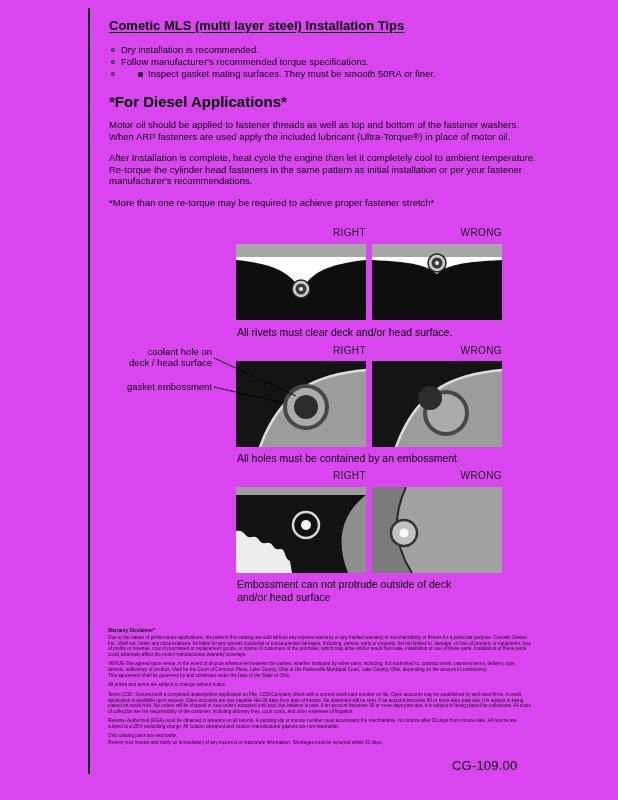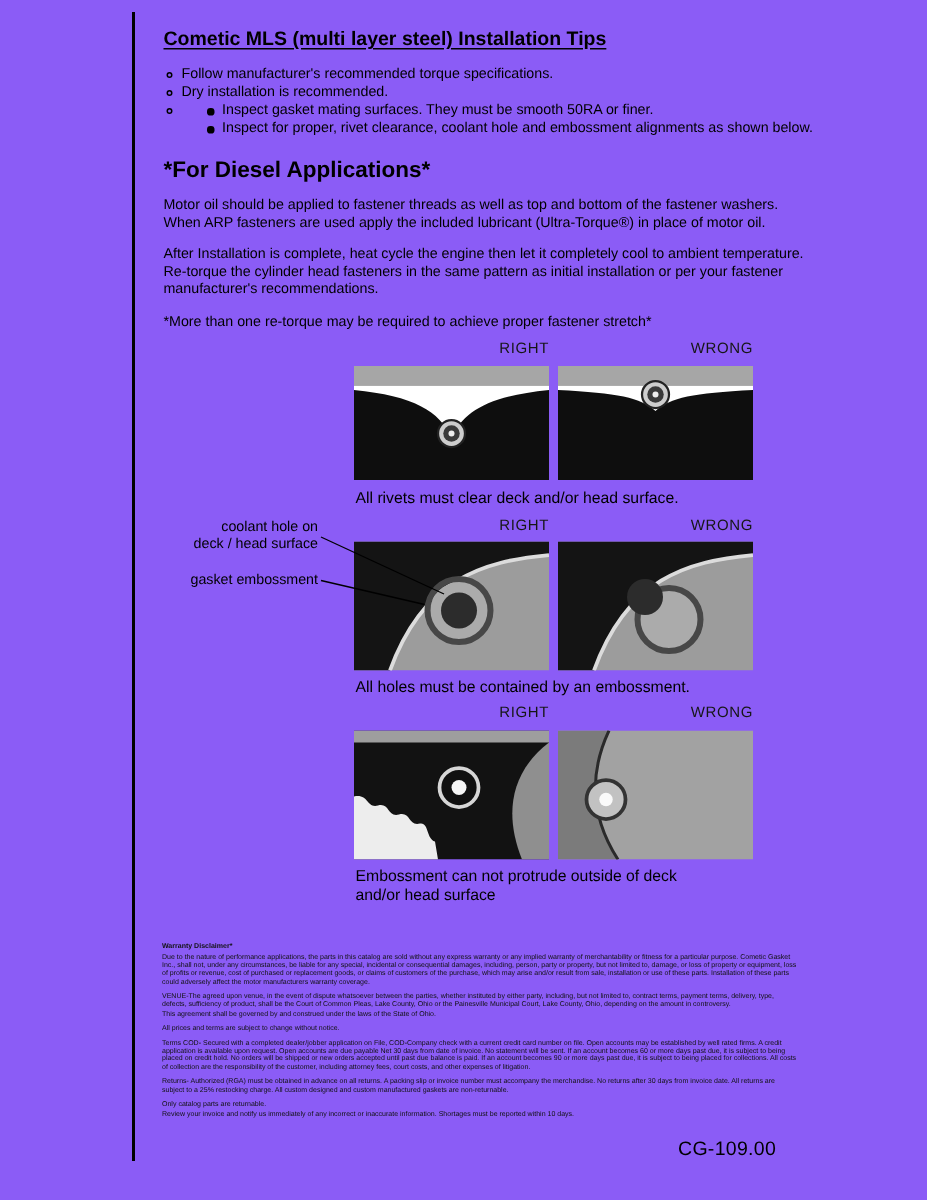--- a/index.html
+++ b/index.html
@@ -1,19 +1,19 @@
 <!DOCTYPE html>
 <html><head>
 <meta charset="utf-8">
 <style>
   * { margin:0; padding:0; box-sizing:border-box; }
   html,body { background:#e9e9e9; }
   .page {
     position:relative; width:618px; height:800px; margin:0 auto;
-    background:#8b5cf6; color:#000;
+    background:#d946ef; color:#000;
     font-family:"Liberation Sans", sans-serif;
     overflow:hidden;
   }
   .left-rule { position:absolute; left:88px; top:8px; width:2px; height:766px; background:#000; }
 
   .content { position:absolute; left:109px; top:18px; width:436px; }
   .title { font-size:13px; font-weight:bold; text-decoration:underline; text-underline-offset:2px; margin-bottom:11px; }
   .tips { list-style:none; margin:0 0 9px 2px; }
   .tips li { font-size:9.5px; line-height:12px; position:relative; padding-left:10px; }
   .tips li .bullet { position:absolute; left:0; top:3.5px; width:4px; height:4px; border:1px solid #000; border-radius:50%; }
@@ -44,25 +44,24 @@
 <body>
 
 <div class="page">
 
   <div class="left-rule"></div>
 
   <div class="content">
     <div class="title">Cometic MLS (multi layer steel) Installation Tips</div>
 
     <ul class="tips">
+      <li><span class="bullet"></span><span>Dry installation is recommended.</span></li>
       <li><span class="bullet"></span><span>Follow manufacturer's recommended torque specifications.</span></li>
-      <li><span class="bullet"></span><span>Dry installation is recommended.</span></li>
       <li><span class="bullet"></span></li>
       <li class="sub"><span class="bullet"></span><span>Inspect gasket mating surfaces.  They must be smooth 50RA or finer.</span></li>
-      <li class="sub"><span class="bullet"></span><span>Inspect for proper, rivet clearance, coolant hole and embossment alignments as shown below.</span></li>
     </ul>
 
     <div class="diesel-heading">*For Diesel Applications*</div>
     <p class="para">Motor oil should be applied to fastener threads as well as top and bottom of the fastener washers. When ARP fasteners are used apply the included lubricant (Ultra-Torque®) in place of motor oil.</p>
     <p class="para">After Installation is complete, heat cycle the engine then let it completely cool to ambient temperature. Re-torque the cylinder head fasteners in the same pattern as initial installation or per your fastener manufacturer's recommendations.</p>
     <p class="para">*More than one re-torque may be required to achieve proper fastener stretch*</p>
   </div>
 
   <div class="fig-label" style="left:236px; top:227px;">RIGHT</div>
   <div class="fig-label" style="left:372px; top:227px;">WRONG</div>

